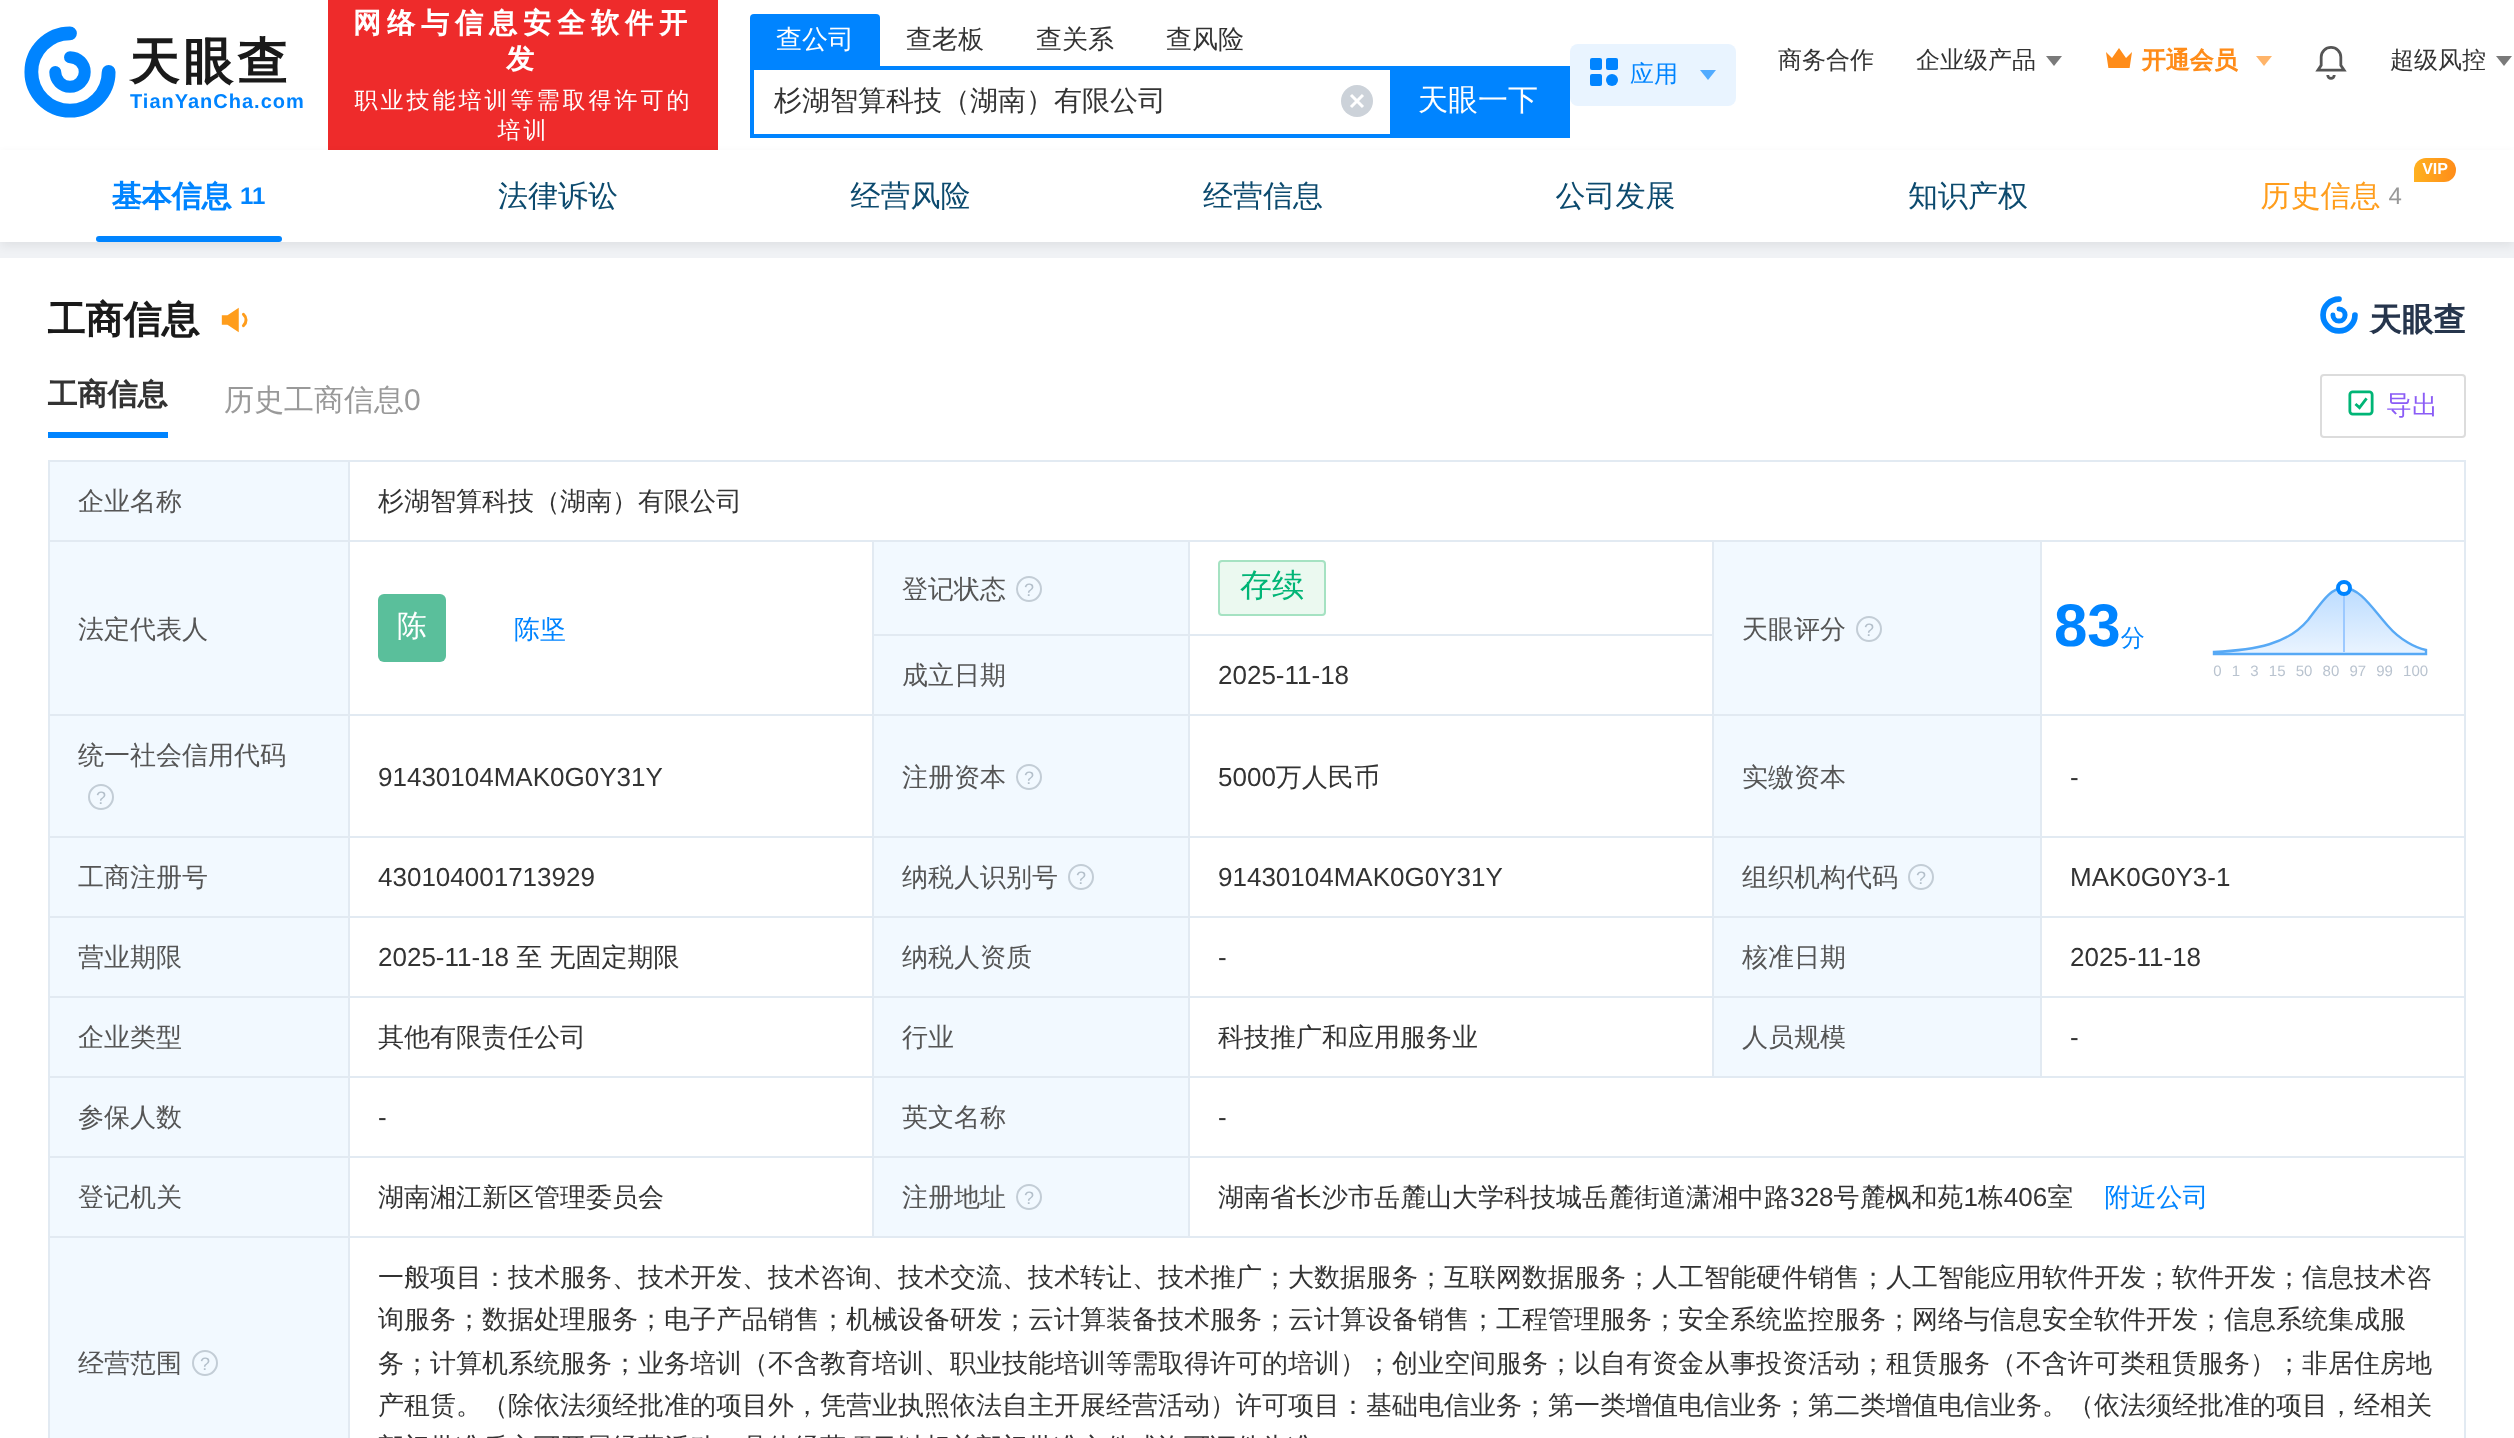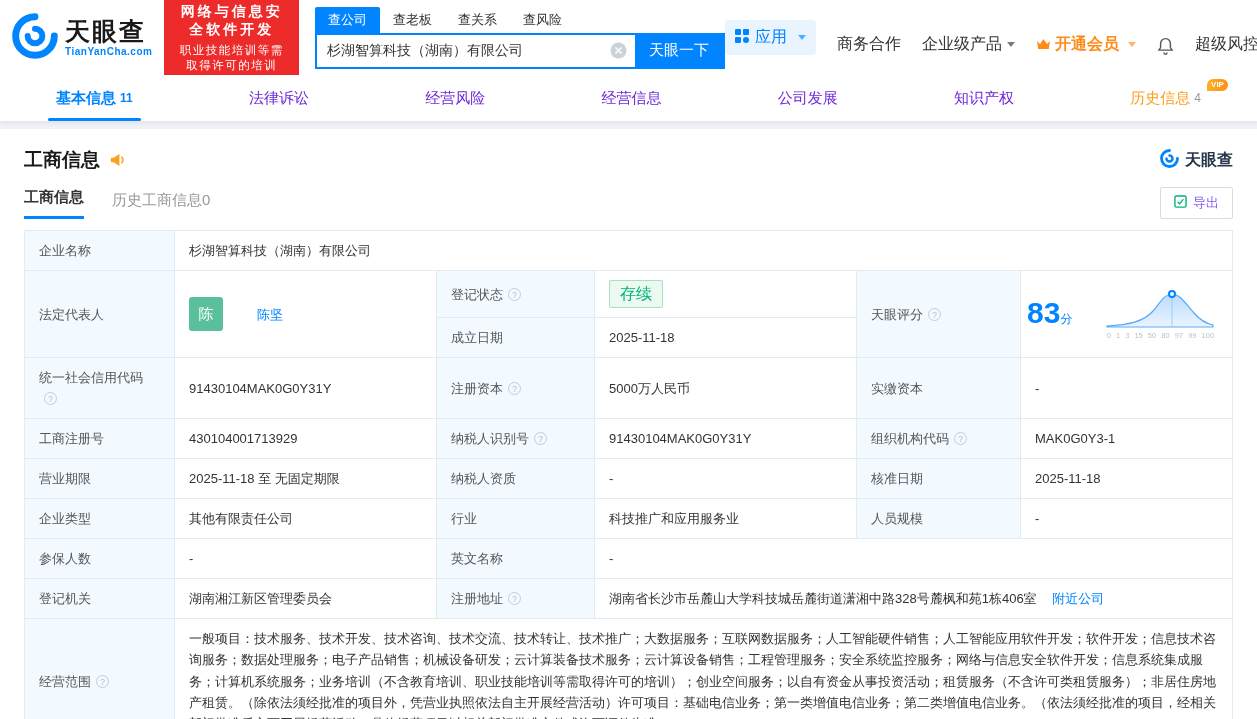--- a/index.html
+++ b/index.html
@@ -20,29 +20,29 @@
   .red-banner .l1 { font-size:14px; font-weight:bold; letter-spacing:3px; }
   .red-banner .l2 { font-size:11.5px; letter-spacing:1.5px; margin-top:4px; }
   .search-wrap { margin-left:16px; }
   .search-tabs { display:flex; }
   .search-tab { font-size:13px; padding:4px 13px; cursor:pointer; color:#333; }
   .search-tab.active { background:#0084ff; color:#fff; border-radius:2px 2px 0 0; }
   .search-box { display:flex; align-items:center; border:2px solid #0084ff; width:410px; height:36px; background:#fff; }
   .search-box input { flex:1; border:none; outline:none; font-size:14px; padding:0 10px; color:#333; font-family:inherit; min-width:0; }
   .clear-ic { width:17px; height:17px; margin-right:8px; cursor:pointer; flex:none; }
   .search-btn { height:100%; width:88px; background:#0084ff; color:#fff; border:none; font-size:15px; cursor:pointer; font-family:inherit; flex:none; }
-  .header-right { margin-left:auto; display:flex; align-items:flex-end; gap:21px; font-size:16px; white-space:nowrap; }
+  .header-right { margin-left:auto; display:flex; align-items:flex-start; gap:21px; font-size:12px; white-space:nowrap; }
   .caret { width:0; height:0; border-left:4px solid transparent; border-right:4px solid transparent; border-top:5px solid currentColor; display:inline-block; margin-left:5px; opacity:.65; }
   .app-btn { background:#e9f4ff; color:#0084ff; padding:7px 10px; border-radius:4px; display:flex; align-items:center; gap:6px; cursor:pointer; }
   .hr-item { cursor:pointer; display:flex; align-items:center; }
   .vip-entry { color:#ff8c19; font-weight:bold; display:flex; align-items:center; gap:4px; cursor:pointer; }
   .super-risk { width:62px; overflow:hidden; }
   
   .nav-tabs { background:#fff; height:46px; display:flex; justify-content:space-between; padding:0 56px; box-shadow:0 2px 5px rgba(0,0,0,.07); position:relative; }
-  .nav-tab { display:flex; align-items:center; font-size:15px; position:relative; cursor:pointer; color:#6d28d9; }
+  .nav-tab { display:flex; align-items:center; font-size:15px; position:relative; cursor:pointer; color:#0c4a6e; }
   .nav-tab .cnt { font-size:12px; margin-left:4px; color:#0084ff; }
   .nav-tab.active { color:#0084ff; font-weight:bold; }
   .nav-tab.active::after { content:""; position:absolute; bottom:0; left:-8px; right:-8px; height:3px; background:#0084ff; border-radius:2px; }
   .nav-tab.history { color:#ff9d1c; }
   .nav-tab.history .cnt { color:#999; }
   .vip-badge { position:absolute; top:4px; right:-27px; background:linear-gradient(90deg,#ffb11f,#ff8c19); color:#fff; font-size:8px; font-weight:bold; padding:1px 4px; border-radius:6px 6px 6px 0; line-height:1.2; }
   
   .card { background:#fff; margin-top:8px; padding:18px 24px 24px; }
   .section-head { display:flex; align-items:center; }
   .section-title { font-size:19px; font-weight:bold; color:#1a1a1a; }

